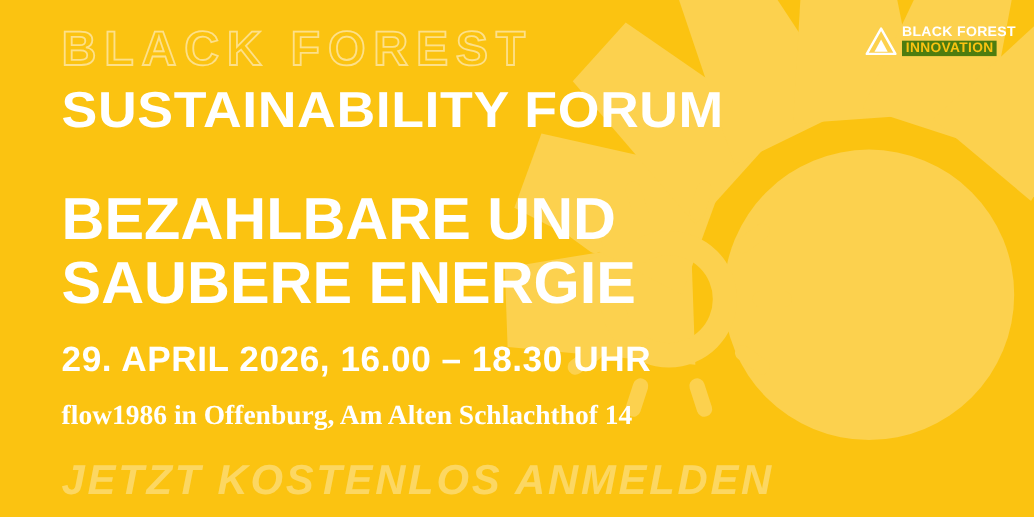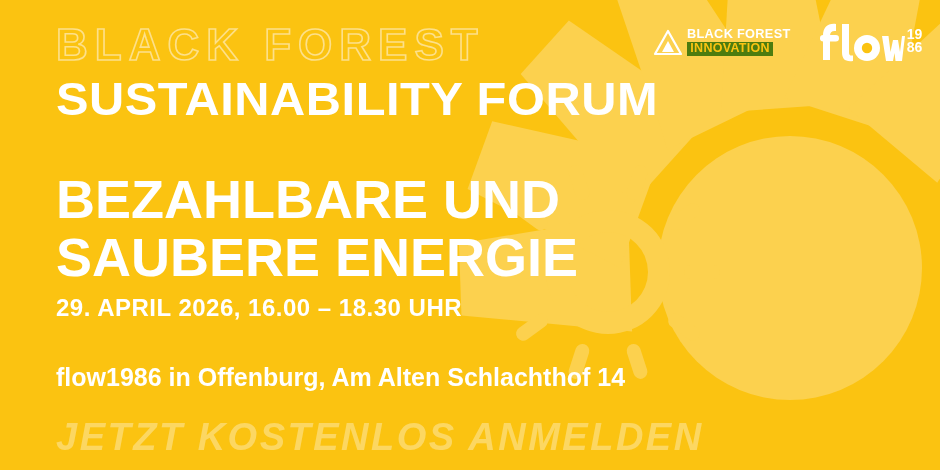--- a/index.html
+++ b/index.html
@@ -125,38 +125,39 @@
     color:#ffffff;
     letter-spacing:0px;
     white-space:nowrap;
     line-height:1;
   }
   .headline.l1 { top:172px; }
   .headline.l2 { top:230px; }
 
   .date-line {
     position:absolute;
-    top:296px; left:0;
-    font-size:24px;
+    top:310px; left:0;
+    font-size:32px;
     font-weight:bold;
     color:#ffffff;
     letter-spacing:0.5px;
     white-space:nowrap;
     line-height:1;
   }
 
   .venue-line {
     position:absolute;
     top:365px; left:0;
     font-size:25px;
     font-weight:bold;
     color:#ffffff;
     letter-spacing:0px;
     white-space:nowrap;
     line-height:1;
+    font-family:Liberation Serif, serif;
   }
 
   .cta-line {
     position:absolute;
     top:418px; left:0;
     font-size:38px;
     font-weight:bold;
     color:rgba(255,255,255,0.34);
     letter-spacing:2.5px;
     white-space:nowrap;
@@ -243,39 +244,20 @@
       <svg class="bfi-mark" width="30" height="30" viewBox="0 0 30 30" xmlns="http://www.w3.org/2000/svg">
         <path d="M 15 4 L 28 27 L 2 27 Z" fill="none" stroke="#ffffff" stroke-width="2.2" stroke-linejoin="round"></path>
         <path d="M 15 14 L 21 25 L 9 25 Z" fill="#ffffff"></path>
       </svg>
       <span class="bfi-words">
         <span class="bfi-line1">BLACK FOREST</span>
         <span class="bfi-line2">INNOVATION</span>
       </span>
     </div>
 
-    <div class="flow-logo">
-      <svg width="86" height="40" viewBox="0 0 86 40" xmlns="http://www.w3.org/2000/svg">
-
-        <path d="M 4 38 L 4 14 C 4 5 9 1 17 2 L 17 9 C 13 8.5 11 10 11 14 L 11 38 Z" fill="#ffffff"></path>
-        <rect x="1" y="13" width="19" height="6.5" rx="3.2" fill="#ffffff"></rect>
-
-        <path d="M 23 2 L 30 2 L 30 30 C 30 33 31 34 34 33.5 L 34 39 C 26 40 23 37 23 30 Z" fill="#ffffff"></path>
-
-        <ellipse cx="48" cy="26" rx="13" ry="13" fill="#ffffff"></ellipse>
-        <ellipse cx="48" cy="26" rx="5.2" ry="5.2" fill="#fbc311"></ellipse>
-
-        <path d="M 63 14 L 69.5 14 L 71.5 30 L 74 18 L 79 18 L 81 30 L 83 14 L 86 14
-                 L 83 39 L 76.5 39 L 75.5 31 L 74 39 L 67 39 Z" fill="#ffffff"></path>
-      </svg>
-      <span class="flow-year">
-        <span>19</span>
-        <span>86</span>
-      </span>
-    </div>
 
   </div>
 
   <div id="text-block">
 
     <div class="kicker-outline">BLACK FOREST</div>
 
     <div class="kicker-solid">SUSTAINABILITY FORUM</div>
 
     <div class="headline l2">SAUBERE ENERGIE</div>

